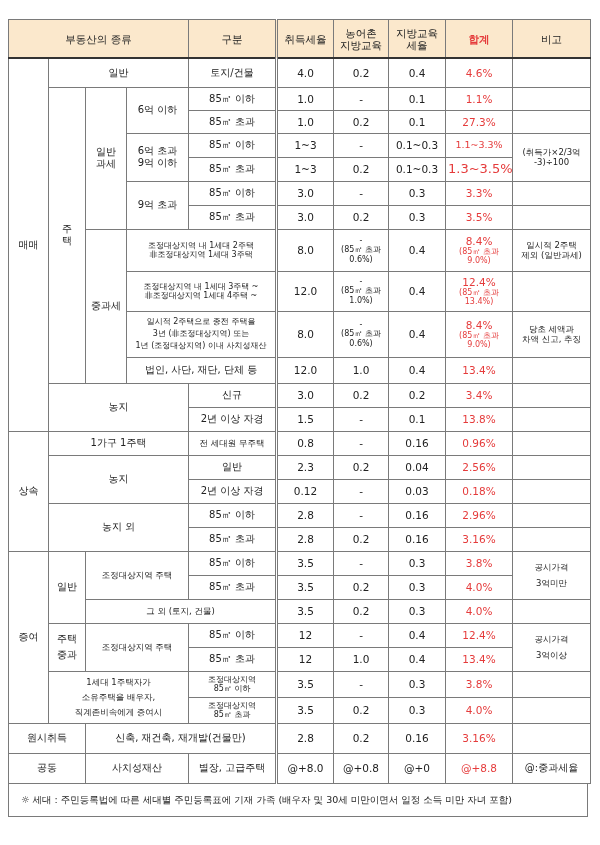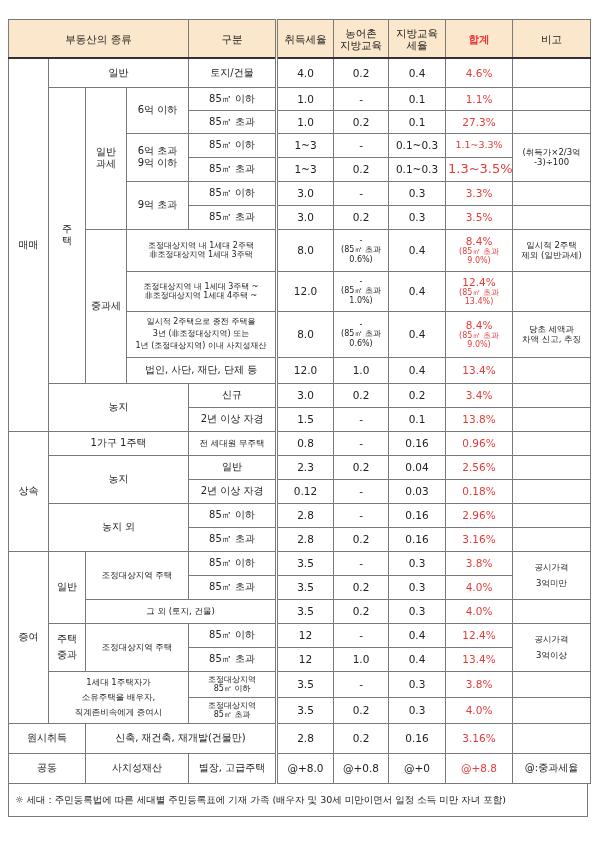--- a/index.html
+++ b/index.html
@@ -8,21 +8,21 @@
   table{border-collapse:collapse;width:582px;table-layout:fixed;margin-top:12px;}
   td,th{border:1px solid #7a7a7a;text-align:center;vertical-align:middle;font-size:10px;line-height:12px;padding:0 2px;font-weight:normal;color:#222;}
   th{background:#fbe8cc;height:37px;font-size:10.5px;}
   thead tr{border-bottom:2px solid #333;}
   thead th{border-bottom:2px solid #333;}
   .red{color:#e53b3b;}
   .sm{font-size:8.5px;line-height:10px;}
   .xs{font-size:8px;line-height:9.5px;}
   .dl{border-right:3px double #7a7a7a;}
   td.num{font-size:10.5px;}
-  .note{border:1px solid #7a7a7a;border-top:none;width:580px;padding:6px 0 6px 6px;font-size:9.5px;line-height:20px;box-sizing:border-box;}
+  .note{border:1px solid #7a7a7a;border-top:none;width:580px;padding:6px 0 6px 12px;font-size:9.5px;line-height:20px;box-sizing:border-box;}
   .note div{white-space:nowrap;}
 </style>
 </head>
 <body>
 
 <div class="wrap">
 <table>
   <colgroup>
     <col style="width:40px">
         <col style="width:37px">

